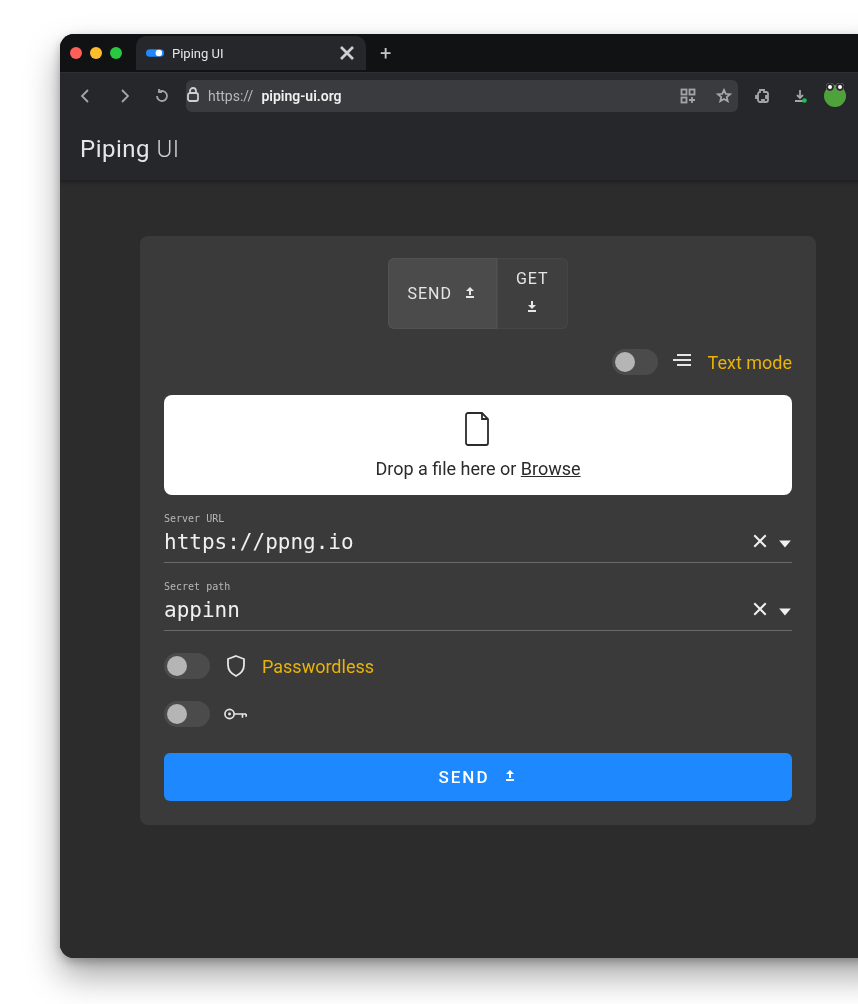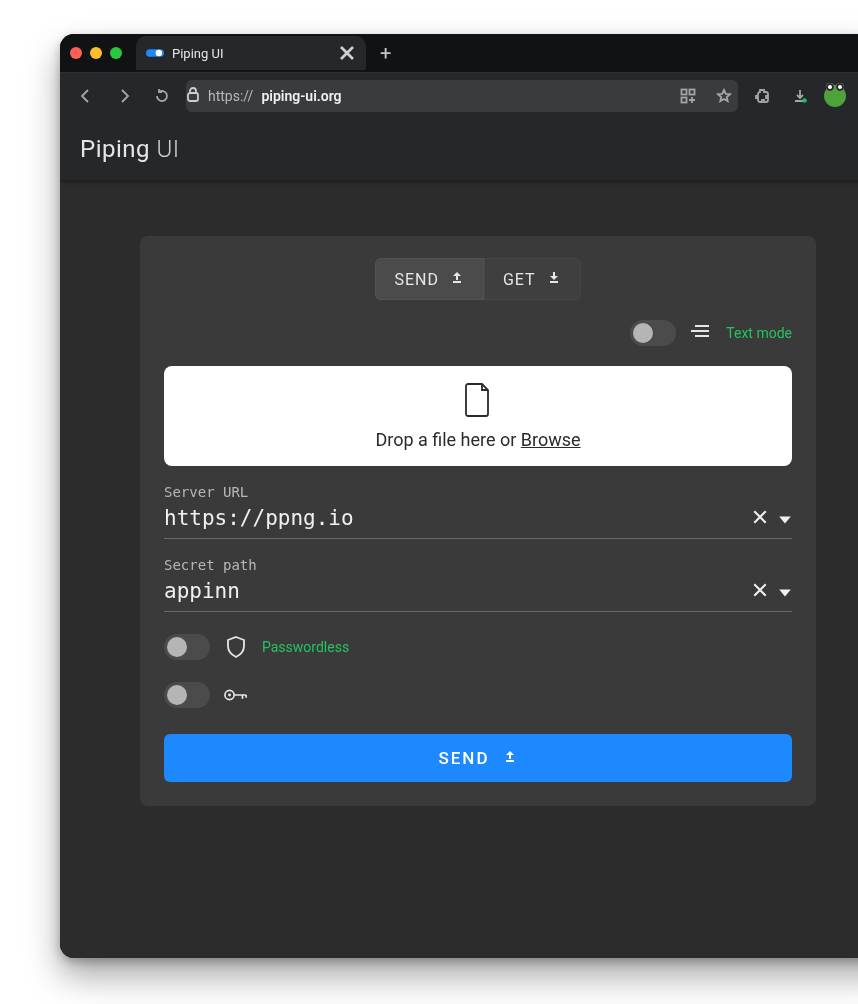--- a/index.html
+++ b/index.html
@@ -94,36 +94,36 @@
     color:#e6e6e6;
   }
   .seg { display:flex; justify-content:center; }
   .seg .btn {
     display:flex; align-items:center; gap:10px;
     padding: 10px 18px; font-size:16px; letter-spacing:1px; color:#e6e6e6;
     background:#3f3f3f; border:1px solid rgba(255,255,255,.04);
   }
   .seg .btn.active { background:#4b4b4b; }
   .seg .btn:first-child{ border-radius:6px 0 0 6px; }
-  .seg .btn:last-child{ border-radius:0 6px 6px 0; }
+  .seg .btn:last-child{ border-radius:0 6px 6px 0;flex-direction:column; }
   .row { display:flex; align-items:center; gap:14px; }
   .row.right { justify-content:flex-end; margin-top:20px; }
   .switch { width:46px; height:26px; background:#4b4b4b; border-radius:26px; position:relative; }
   .switch .knob { position:absolute; width:20px; height:20px; border-radius:50%; background:#b5b5b5; top:3px; left:3px; }
   .textmode-icon svg { width:22px; height:18px; }
-  .label { font-size:14px; color:#22c55e; }
+  .label { font-size:18px; color:#eab308; }
   .dropzone {
     margin-top:20px; background:#fff; color:#2b2b2b; border-radius:8px; height:100px;
     display:flex; flex-direction:column; align-items:center; justify-content:center; gap:8px;
     font-size:18px;
   }
   .dropzone .file-icon svg{ width:26px; height:34px; }
   .dropzone .browse { text-decoration: underline; }
   .field { margin-top:18px; }
-  .field-label { font-size:14px; color:#b7b7b7; font-family: ui-monospace, SFMono-Regular, Menlo, monospace;}
+  .field-label { font-size:10px; color:#b7b7b7; font-family: ui-monospace, SFMono-Regular, Menlo, monospace;}
   .field-input {
     display:flex; align-items:center; gap:10px; border-bottom:1px solid #6a6a6a; padding:6px 0 8px 0;
     font-family: ui-monospace, SFMono-Regular, Menlo, monospace; font-size:21px; color:#f0f0f0;
   }
   .field-input .value { flex:1; }
   .opt { display:flex; align-items:center; gap:14px; margin-top:22px; }
   .opt .icon { width:24px; display:flex; justify-content:center; }
   .send-btn {
     margin-top:26px; height:48px; width:100%; background:#1e88ff; border-radius:6px;
     display:flex; align-items:center; justify-content:center; gap:12px; color:#fff; font-size:17px; letter-spacing:2px; font-weight:500;

